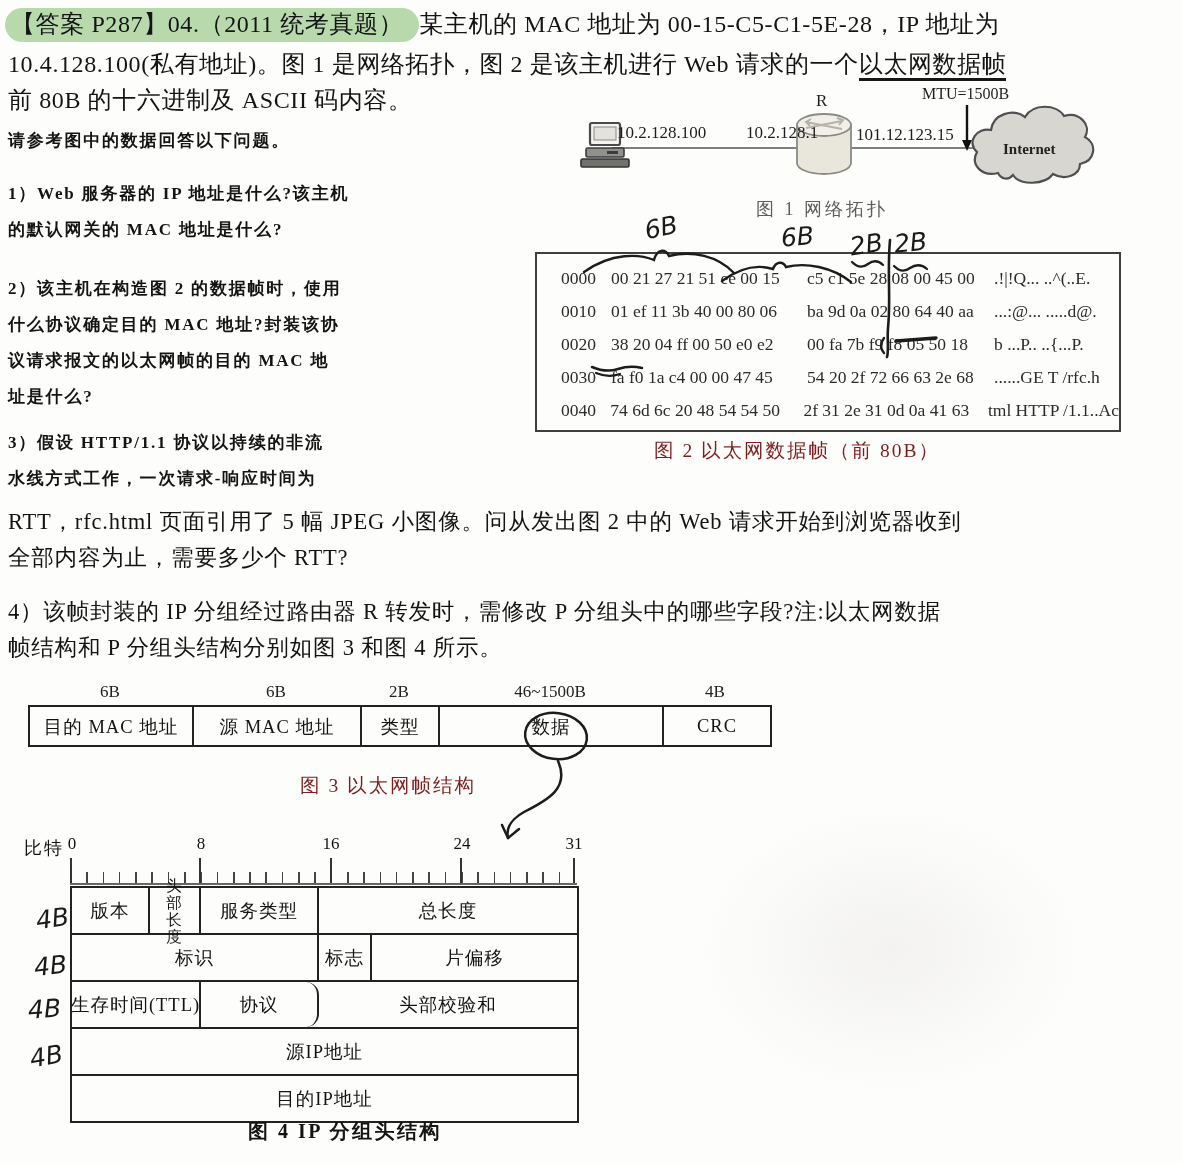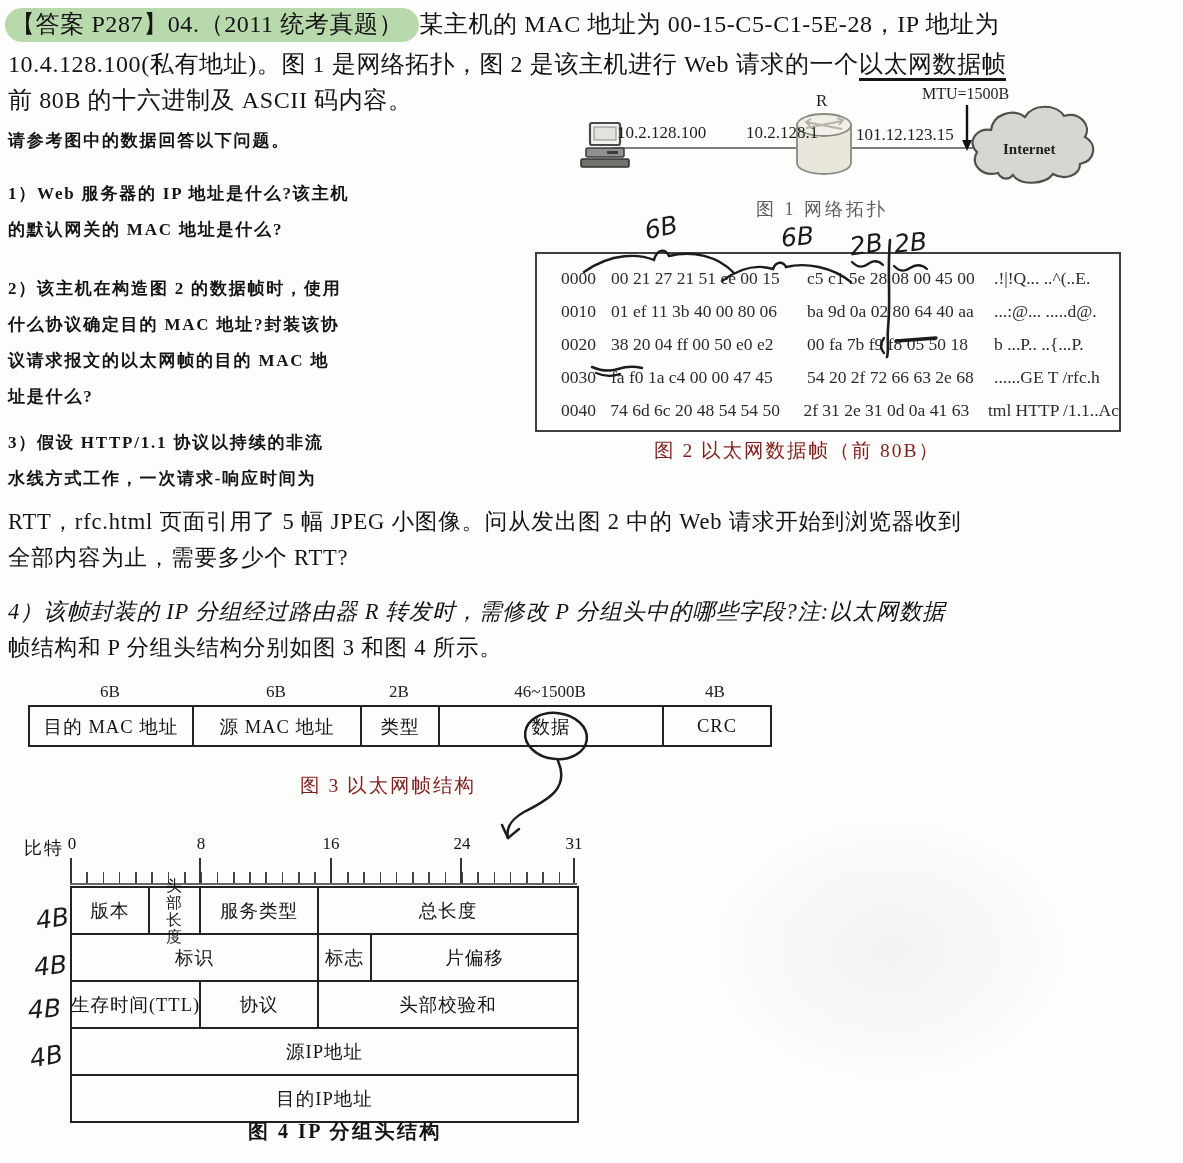--- a/index.html
+++ b/index.html
@@ -83,21 +83,21 @@
   <div class="ln body-line" style="left:8px;top:218px;">的默认网关的 MAC 地址是什么?</div>
   <div class="ln body-line" style="left:8px;top:277px;">2）该主机在构造图 2 的数据帧时，使用</div>
   <div class="ln body-line" style="left:8px;top:313px;">什么协议确定目的 MAC 地址?封装该协</div>
   <div class="ln body-line" style="left:8px;top:349px;">议请求报文的以太网帧的目的 MAC 地</div>
   <div class="ln body-line" style="left:8px;top:385px;">址是什么?</div>
   <div class="ln body-line" style="left:8px;top:431px;">3）假设 HTTP/1.1 协议以持续的非流</div>
   <div class="ln body-line" style="left:8px;top:467px;">水线方式工作，一次请求-响应时间为</div>
 
   <div class="ln wide-line" style="left:8px;top:506px;">RTT，rfc.html 页面引用了 5 幅 JPEG 小图像。问从发出图 2 中的 Web 请求开始到浏览器收到</div>
   <div class="ln wide-line" style="left:8px;top:542px;">全部内容为止，需要多少个 RTT?</div>
-  <div class="ln wide-line" style="left:8px;top:596px;font-style:italic;">4）该帧封装的 IP 分组经过路由器 R 转发时，需修改 P 分组头中的哪些字段?注:以太网数据</div>
+  <div class="ln wide-line" style="left:8px;top:596px;">4）该帧封装的 IP 分组经过路由器 R 转发时，需修改 P 分组头中的哪些字段?注:以太网数据</div>
   <div class="ln wide-line" style="left:8px;top:632px;">帧结构和 P 分组头结构分别如图 3 和图 4 所示。</div>
 
   <div class="abs" style="left:560px;top:85px;width:570px;height:150px;">
     <svg width="570" height="150" viewBox="0 0 570 150">
 
       <line x1="52" y1="63" x2="436" y2="63" stroke="#555" stroke-width="1.6"></line>
 
       <g transform="translate(20,38)">
         <rect x="10" y="0" width="30" height="22" rx="2" fill="#f5f3ef" stroke="#4a4a4a" stroke-width="2.2"></rect>
         <rect x="14" y="4" width="22" height="13" fill="#e4e2dc" stroke="#888" stroke-width="1"></rect>
@@ -205,21 +205,21 @@
         <div class="f4c" style="width:118px;">服务类型</div>
         <div class="f4c" style="width:258px;">总长度</div>
       </div>
       <div class="f4r">
         <div class="f4c" style="width:247px;">标识</div>
         <div class="f4c" style="width:53px;">标志</div>
         <div class="f4c" style="width:205px;">片偏移</div>
       </div>
       <div class="f4r">
         <div class="f4c" style="width:129px;">生存时间(TTL)</div>
-        <div class="f4c" style="width:118px;">协议</div>
+        <div class="f4c" style="width:118px;border-radius:13px;">协议</div>
         <div class="f4c" style="width:258px;">头部校验和</div>
       </div>
       <div class="f4r">
         <div class="f4c" style="width:505px;">源IP地址</div>
       </div>
       <div class="f4r">
         <div class="f4c" style="width:505px;">目的IP地址</div>
       </div>
     </div>
     <div class="f4-caption">图 4   IP 分组头结构</div>

